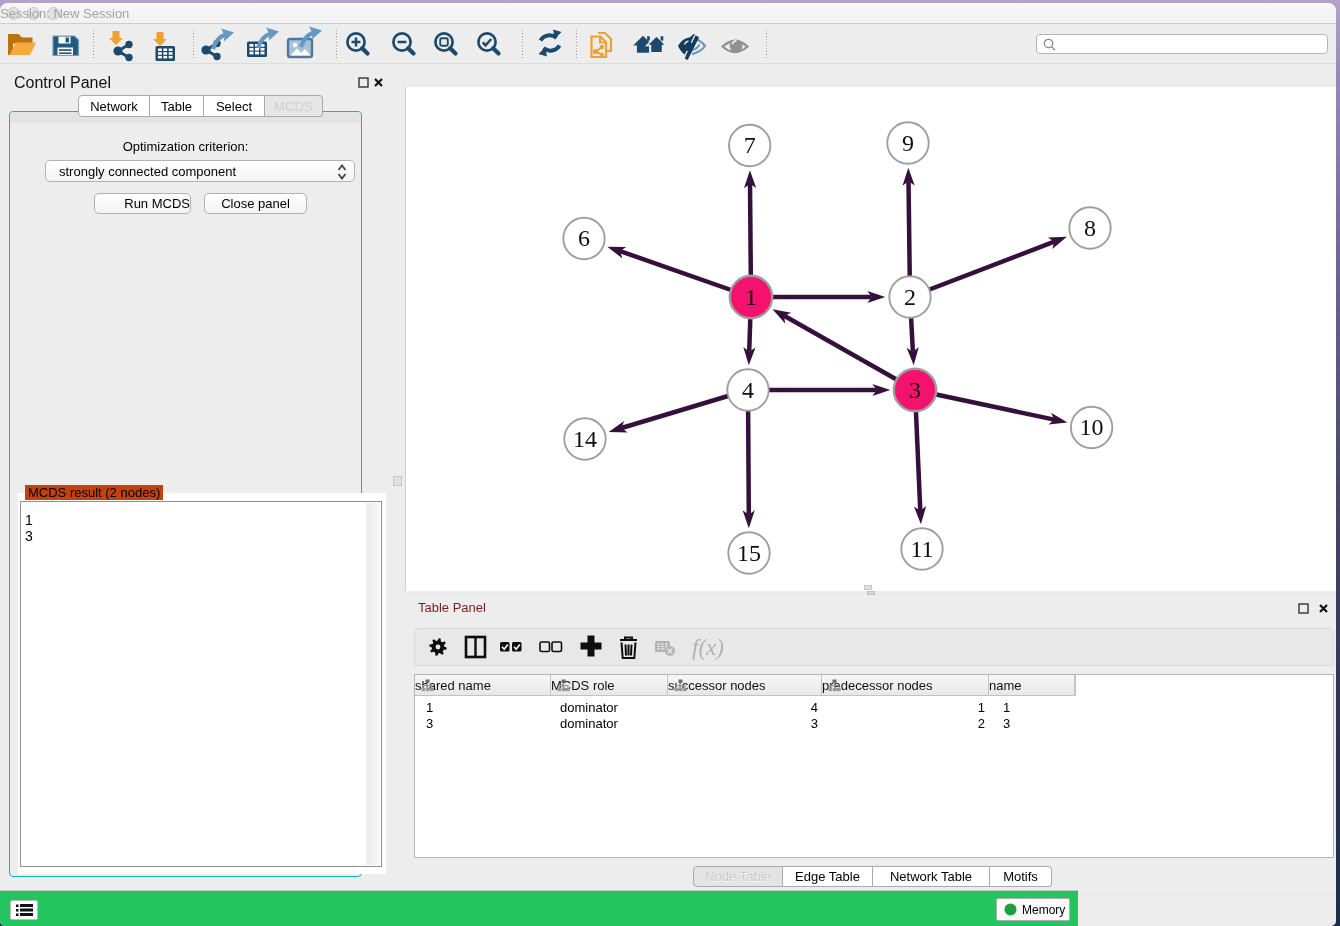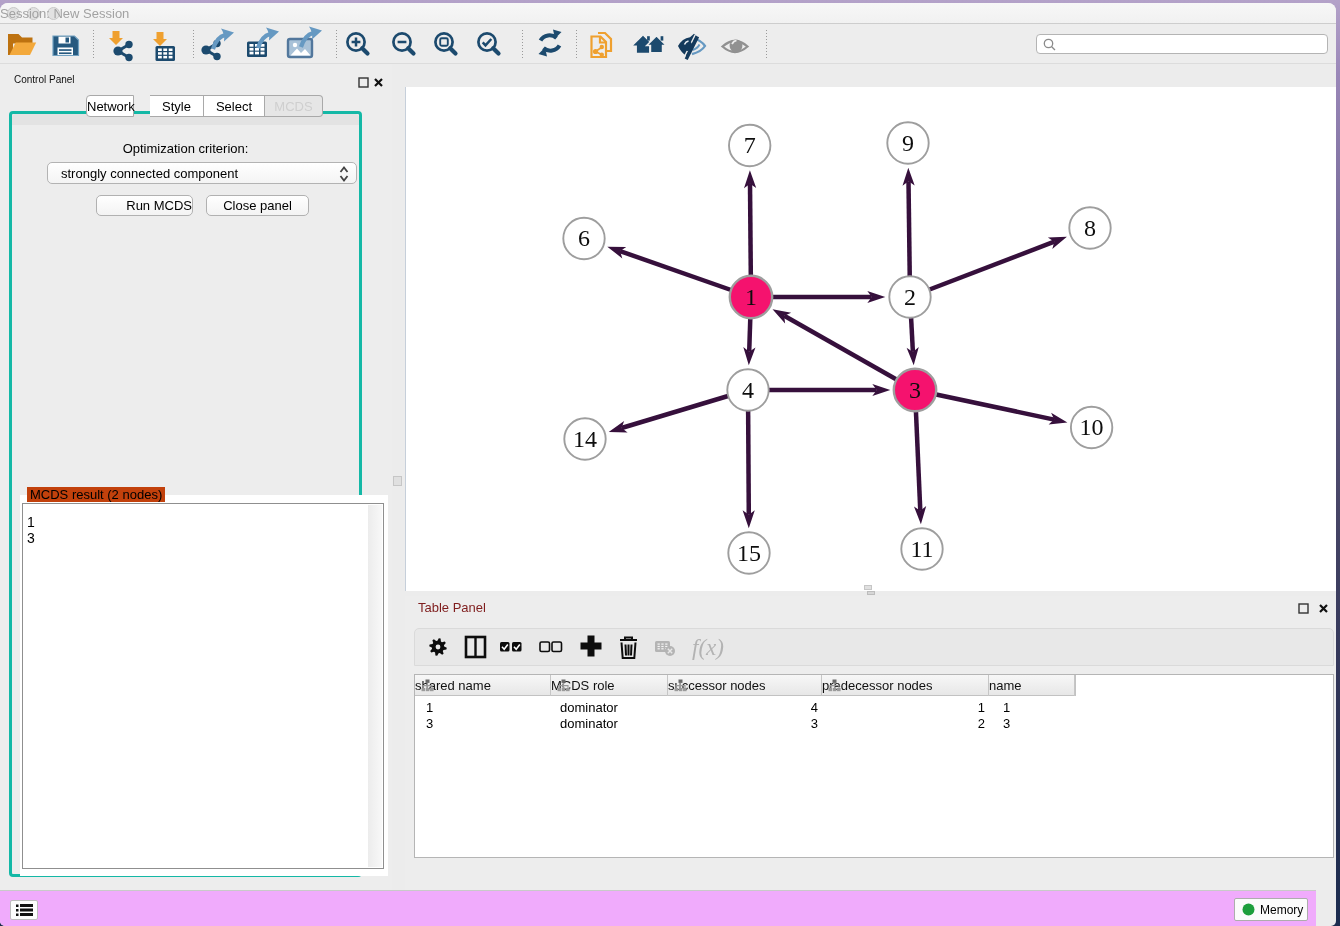--- a/index.html
+++ b/index.html
@@ -4,42 +4,42 @@
 html,body{width:1340px;height:926px;overflow:hidden;font-family:"Liberation Sans",sans-serif}
 body{background:linear-gradient(180deg,#b4a2c9 0%,#9a87b8 8%,#6c6390 30%,#474566 55%,#2a3154 80%,#1c2c4f 100%)}
 #win{position:absolute;left:0;top:3px;width:1336px;height:923px;background:#ececec;border-radius:8px 8px 5px 5px;overflow:hidden}
 #titlebar{position:absolute;left:0;top:0;width:100%;height:21px;background:linear-gradient(#f7f7f7,#f1f1f1);border-bottom:1px solid #cdcdcd}
 .tl{position:absolute;top:3.5px;width:13px;height:13px;border-radius:50%;background:#e2e2e2;border:1px solid #c8c8c8}
 #wtitle{position:absolute;top:3px;width:100%;text-align:left;font-size:13px;color:#a2a2a2}
 #toolbar{position:absolute;left:0;top:21px;width:100%;height:40px;background:#ededed;border-bottom:1px solid #dcdcdc}
 .tsep{position:absolute;top:6px;height:30px;width:1px;background-image:linear-gradient(#9a9a9a 1px,transparent 1px);background-size:1px 3px}
 #searchbox{position:absolute;left:1036px;top:10px;width:292px;height:20px;background:#fff;border:1px solid #b4b4b4;border-radius:4px}
 #cp{position:absolute;left:0;top:61px;width:392px;height:826px;background:#ededed}
-#cphead{position:absolute;left:14px;top:10px;font-size:10px;color:#111}
+#cphead{position:absolute;left:14px;top:10px;font-size:16px;color:#111}
 #cptabs{position:absolute;left:78px;top:31px;height:22px;font-size:13px;z-index:3}
 .cptab{position:absolute;top:0;height:22px;background:#fff;border:1px solid #a9a9a9;color:#000;text-align:center;line-height:21px}
-#cppane{position:absolute;left:9px;top:47px;width:353px;height:766px;border:3px solid #14b8a6;border-radius:4px;background:#ededed}
+#cppane{position:absolute;left:9px;top:47px;width:353px;height:766px;border:1px solid #14b8a6;border-radius:4px;background:#ededed}
 #mcdsbox{position:absolute;left:8px;top:381px;width:368px;height:381px;background:#fff}
 #mcdsgrp{position:absolute;left:2px;top:8px;width:362px;height:366px;border:1px solid #8f8f8f}
 #mcdstitle{position:absolute;left:7px;top:-8px;background:#c2410c;padding:0 3px;font-size:13px;color:#000}
 #vsplit{position:absolute;left:392px;top:61px;width:13px;height:826px;background:#ececec}
 #netframe{position:absolute;left:405px;top:62px;width:931px;height:526px}
 #nettitle{position:absolute;left:0;top:1px;width:100%;height:21px;background:linear-gradient(#ececec,#d8d8d8);border-bottom:1px solid #b3b3b3;border-top:1px solid #c6cfdd}
 #netcanvas{position:absolute;left:0;top:22px;width:931px;height:504px;background:#fff;border-left:1px solid #c6cfda}
 #hsplit{position:absolute;left:405px;top:588px;width:931px;height:5px;background:#ececec}
 #tp{position:absolute;left:405px;top:593px;width:931px;height:294px;background:#ededed}
 #tphead{position:absolute;left:13px;top:4px;font-size:13px;color:#7f1d1d}
 #tptoolbar{position:absolute;left:9px;top:32px;width:920px;height:38px;background:#e8e8e8;border:1px solid #dadada;border-radius:5px 5px 0 0}
 #tptable{position:absolute;left:9px;top:78px;width:920px;height:184px;background:#fff;border:1px solid #b5b5b5}
 #thead{position:absolute;left:0;top:0;width:661px;height:21px;background:linear-gradient(#f7f7f7,#e7e7e7);border-bottom:1px solid #c2c2c2;border-right:1px solid #c2c2c2;font-size:13px;color:#111}
 .thcell{position:absolute;top:0;height:21px;border-right:1px solid #c6c6c6;text-align:left;line-height:21px}
 .trow{position:absolute;font-size:13px;color:#000;height:16px}
 #tptabs{position:absolute;left:0;top:270px;width:100%;height:21px;font-size:13px}
 .tptab{position:absolute;top:0;height:21px;background:#fff;border:1px solid #ababab;text-align:center;line-height:20px;color:#000}
-#statusbar{position:absolute;left:0;top:887px;width:1316px;height:36px;border-top:1px solid #c9c9c9;background:#f0abfc}
+#statusbar{position:absolute;left:0;top:887px;width:1078px;height:36px;border-top:1px solid #c9c9c9;background:#22c55e}
 #listbtn{position:absolute;left:10px;top:9px;width:28px;height:20px;background:#fdfdfd;border:1px solid #bdbdbd;border-radius:2px}
 #membtn{position:absolute;right:8px;top:7px;width:74px;height:23px;background:#fbfbfb;border:1px solid #adadad;border-radius:2px;font-size:12px;color:#000}
 </style></head><body>
 <div id="win">
 <div id="titlebar">
  <div class="tl" style="left:7px"></div>
       <div class="tl" style="left:27px"></div>
       <div class="tl" style="left:47px"></div>
  <div id="wtitle">Session: New Session</div>
 </div>
@@ -170,22 +170,22 @@
         </svg>
       </div>
     </div>
 <div id="cp">
  <div id="cphead">Control Panel</div>
  <svg style="position:absolute;left:358px;top:13px" width="26" height="12" viewBox="0 0 26 12">
         <rect x="1" y="1" width="9" height="9" fill="none" stroke="#333" stroke-width="1.4"></rect>
         <path d="M17,2 L24,9 M24,2 L17,9" stroke="#111" stroke-width="2.2"></path>
       </svg>
  <div id="cptabs">
-  <div class="cptab" style="left:8px;width:48px;border-radius:4px 0 0 4px">Network</div>
-  <div class="cptab" style="left:72px;width:54px;border-left:none">Style</div>
+  <div class="cptab" style="left:0;width:72px;border-radius:4px 0 0 4px">Network</div>
+  <div class="cptab" style="left:72px;width:54px;border-left:none">Table</div>
   <div class="cptab" style="left:126px;width:61px;border-left:none">Select</div>
   <div class="cptab" style="left:187px;width:58px;border-left:none;border-radius:0 4px 4px 0;background:#e6e6e6;color:#cfcfcf">MCDS</div>
  </div>
  <div id="cppane">
   <div style="position:absolute;left:0;top:0;width:100%;height:11px;background:#e3e3e3;border-radius:4px 4px 0 0"></div>
   <div style="position:absolute;left:0;top:27px;width:100%;text-align:center;font-size:13px;color:#000">Optimization criterion:</div>
   <div id="combo" style="position:absolute;left:35px;top:48px;width:310px;height:22px;background:linear-gradient(#fff,#f4f4f4);border:1px solid #b3b3b3;border-radius:5px">
     <div style="position:absolute;left:13px;top:3px;font-size:13px;color:#000">strongly connected component</div>
     <svg style="position:absolute;right:7px;top:3px" width="10" height="16" viewBox="0 0 10 16">
             <path d="M1.5,6 L5,1.5 L8.5,6" fill="none" stroke="#444" stroke-width="1.8"></path>
@@ -350,20 +350,26 @@
         <div class="trow" style="left:145px;top:25px">dominator</div>
         <div class="trow" style="left:253px;top:25px;width:150px;text-align:right">4</div>
         <div class="trow" style="left:407px;top:25px;width:163px;text-align:right">1</div>
         <div class="trow" style="left:588px;top:25px">1</div>
         <div class="trow" style="left:11px;top:41px">3</div>
         <div class="trow" style="left:145px;top:41px">dominator</div>
         <div class="trow" style="left:253px;top:41px;width:150px;text-align:right">3</div>
         <div class="trow" style="left:407px;top:41px;width:163px;text-align:right">2</div>
         <div class="trow" style="left:588px;top:41px">3</div>
  </div>
+ <div id="tptabs">
+  <div class="tptab" style="left:288px;width:90px;border-radius:4px 0 0 4px;background:#e3e3e3;color:#c8c8c8;text-shadow:0 1px 0 #fff">Node Table</div>
+  <div class="tptab" style="left:378px;width:90px;border-left:none">Edge Table</div>
+  <div class="tptab" style="left:468px;width:117px;border-left:none">Network Table</div>
+  <div class="tptab" style="left:585px;width:62px;border-left:none;border-radius:0 4px 4px 0">Motifs</div>
+ </div>
 </div>
 <div id="statusbar">
  <div id="listbtn">
         <svg width="26" height="18" viewBox="0 0 26 18" style="position:absolute;left:0;top:0">
           <g fill="#111">
             <rect x="5" y="3.5" width="2.5" height="2.5"></rect>
             <rect x="9" y="3" width="13" height="3"></rect>
             <rect x="5" y="8" width="2.5" height="2.5"></rect>
             <rect x="9" y="7.5" width="13" height="3"></rect>
             <rect x="5" y="12.5" width="2.5" height="2.5"></rect>

